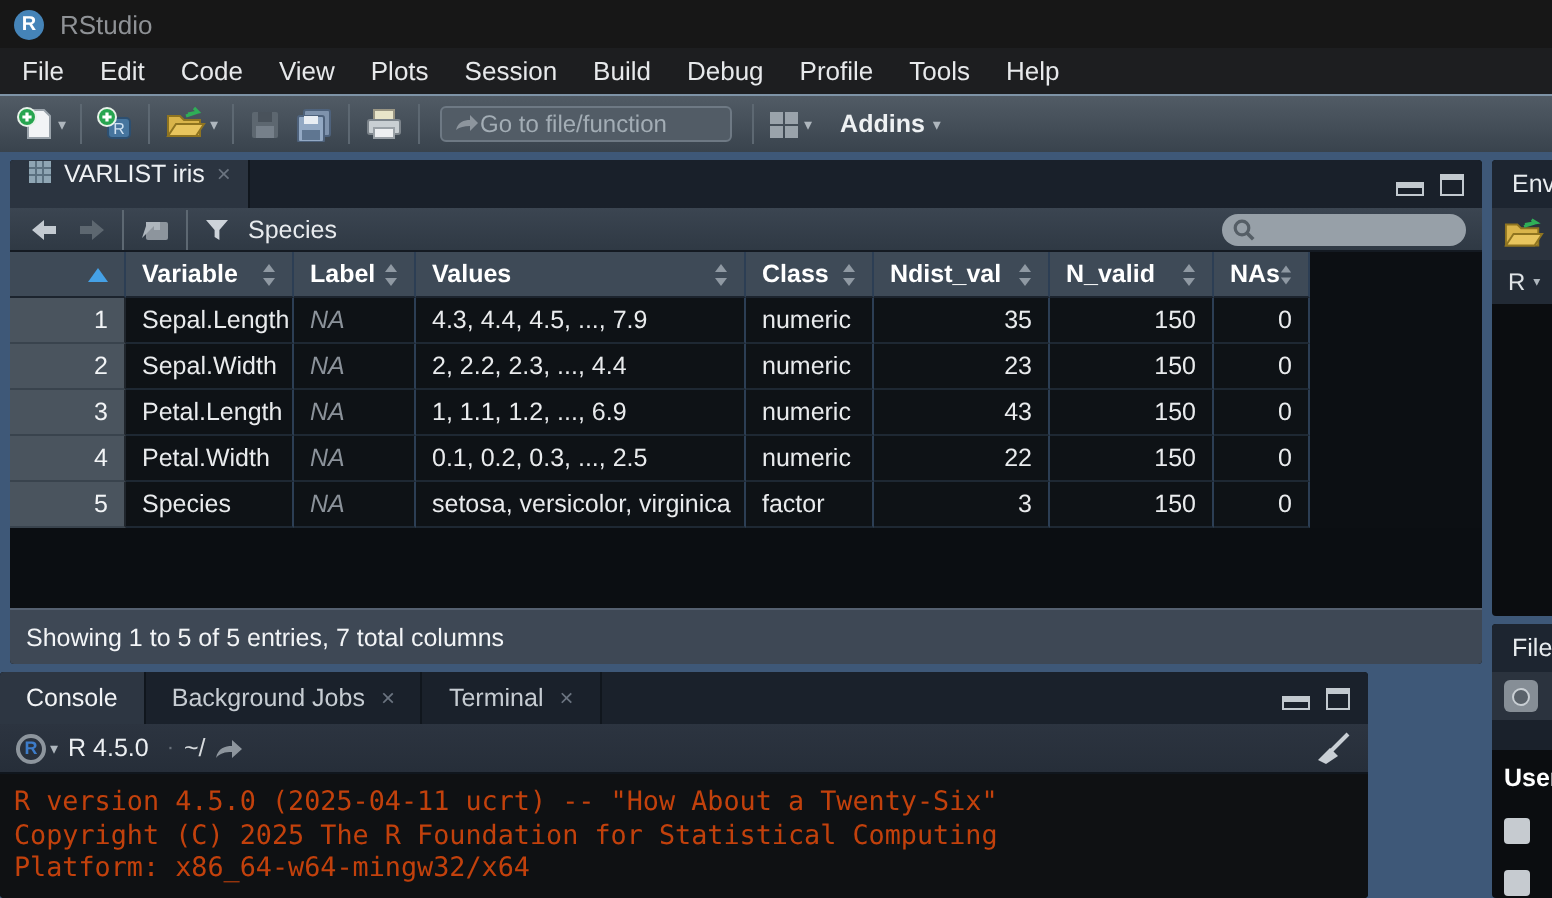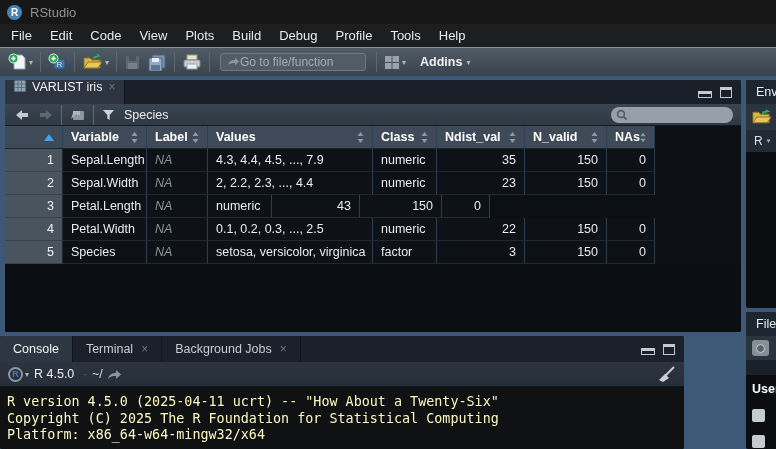--- a/index.html
+++ b/index.html
@@ -91,21 +91,21 @@
   .ctab .tab-x { margin-left:8px; }
   .c-toolbar { height:25px; background:linear-gradient(#2c3440,#262e39); border-bottom:1px solid #10161d;
     display:flex; align-items:center; padding-left:8px; position:relative; flex:none; }
   .rring { width:15px; height:15px; border-radius:50%; border:2px solid #8d959d; color:#3d7cc9;
     font-weight:bold; font-size:9px; display:flex; align-items:center; justify-content:center; }
   .rver { color:#eceff2; font-size:12.5px; margin:0 4px 0 5px; }
   .cdot { color:#6a727c; font-size:11px; margin:0 5px; }
   .wd { color:#d7dbde; font-size:12.5px; margin-right:4px; }
   .c-output { flex:1; background:#0f1113; padding:7px 0 0 7px;
     font-family:"DejaVu Sans Mono", monospace; font-size:13.4px; line-height:16.6px;
-    color:#fef9c3; white-space:pre; }
+    color:#c2410c; white-space:pre; }
 
   
   .rpane { position:absolute; left:746px; width:30px; background:#0b0d10; border-radius:2px 0 0 2px; overflow:hidden; }
   .env { top:4px; height:228px; }
   .files { top:236px; height:137px; }
   .rtabbar { height:24px; background:#1d2530; display:flex; align-items:center; padding-left:10px;
     color:#e8ecef; font-size:12.5px; white-space:nowrap; overflow:hidden; }
   .rtoolbar { height:26px; background:#2b333e; display:flex; align-items:center; padding-left:6px; }
   .rrow { height:22px; background:#222a35; display:flex; align-items:center; padding-left:8px;
     color:#dfe3e6; font-size:12px; white-space:nowrap; }
@@ -128,20 +128,21 @@
     <div class="rlogo">R</div>
     <span class="appname">RStudio</span>
   </div>
 
   <div class="menubar">
     <span class="mitem">File</span>
     <span class="mitem">Edit</span>
     <span class="mitem">Code</span>
     <span class="mitem">View</span>
     <span class="mitem">Plots</span>
+    <span class="mitem">Session</span>
     <span class="mitem">Build</span>
     <span class="mitem">Debug</span>
     <span class="mitem">Profile</span>
     <span class="mitem">Tools</span>
     <span class="mitem">Help</span>
   </div>
 
   <div class="toolbar">
     <div class="tbtn">
       <svg width="19" height="18" viewBox="0 0 19 18">
@@ -341,20 +342,21 @@
           <div class="td c-val">2, 2.2, 2.3, ..., 4.4</div>
           <div class="td c-cls">numeric</div>
           <div class="td c-nd num-cell">23</div>
           <div class="td c-nv num-cell">150</div>
           <div class="td c-na num-cell">0</div>
         </div>
         <div class="trow">
           <div class="td gutter c-num">3</div>
           <div class="td c-var">Petal.Length</div>
           <div class="td c-lab na-italic">NA</div>
+          <div class="td c-val">1, 1.1, 1.2, ..., 6.9</div>
           <div class="td c-cls">numeric</div>
           <div class="td c-nd num-cell">43</div>
           <div class="td c-nv num-cell">150</div>
           <div class="td c-na num-cell">0</div>
         </div>
         <div class="trow">
           <div class="td gutter c-num">4</div>
           <div class="td c-var">Petal.Width</div>
           <div class="td c-lab na-italic">NA</div>
           <div class="td c-val">0.1, 0.2, 0.3, ..., 2.5</div>
@@ -369,33 +371,36 @@
           <div class="td c-lab na-italic">NA</div>
           <div class="td c-val">setosa, versicolor, virginica</div>
           <div class="td c-cls">factor</div>
           <div class="td c-nd num-cell">3</div>
           <div class="td c-nv num-cell">150</div>
           <div class="td c-na num-cell">0</div>
         </div>
       </div>
 
       <div class="tbl-filler"></div>
+      <div class="statusbar">
+        <span>Showing 1 to 5 of 5 entries, 7 total columns</span>
+      </div>
     </div>
 
     <div class="pane console">
       <div class="ctabbar">
         <div class="ctab active">
           <span>Console</span>
         </div>
         <div class="ctab">
+          <span>Background Jobs</span>
+          <span class="tab-x"></span>
+        </div>
+        <div class="ctab">
           <span>Terminal</span>
-          <span class="tab-x"></span>
-        </div>
-        <div class="ctab">
-          <span>Background Jobs</span>
           <span class="tab-x"></span>
         </div>
         <div class="winbtns" style="top:8px">
           <div class="btn-min"></div>
           <div class="btn-max"></div>
         </div>
       </div>
 
       <div class="c-toolbar">
         <div class="rring">R</div>

